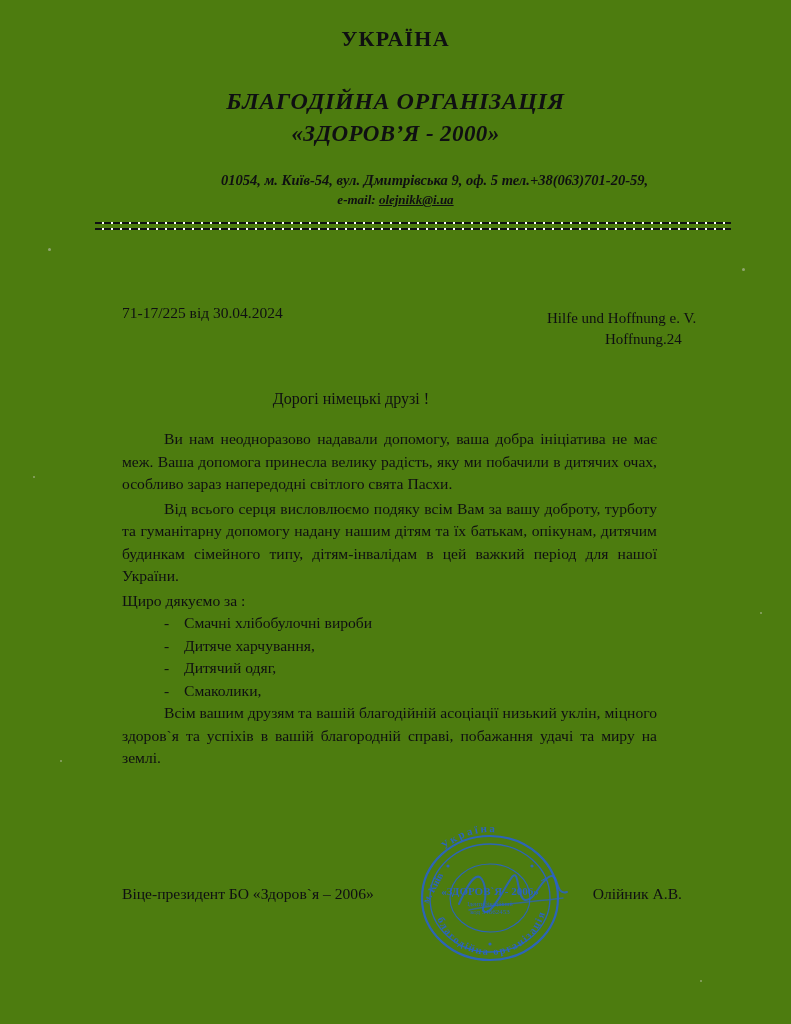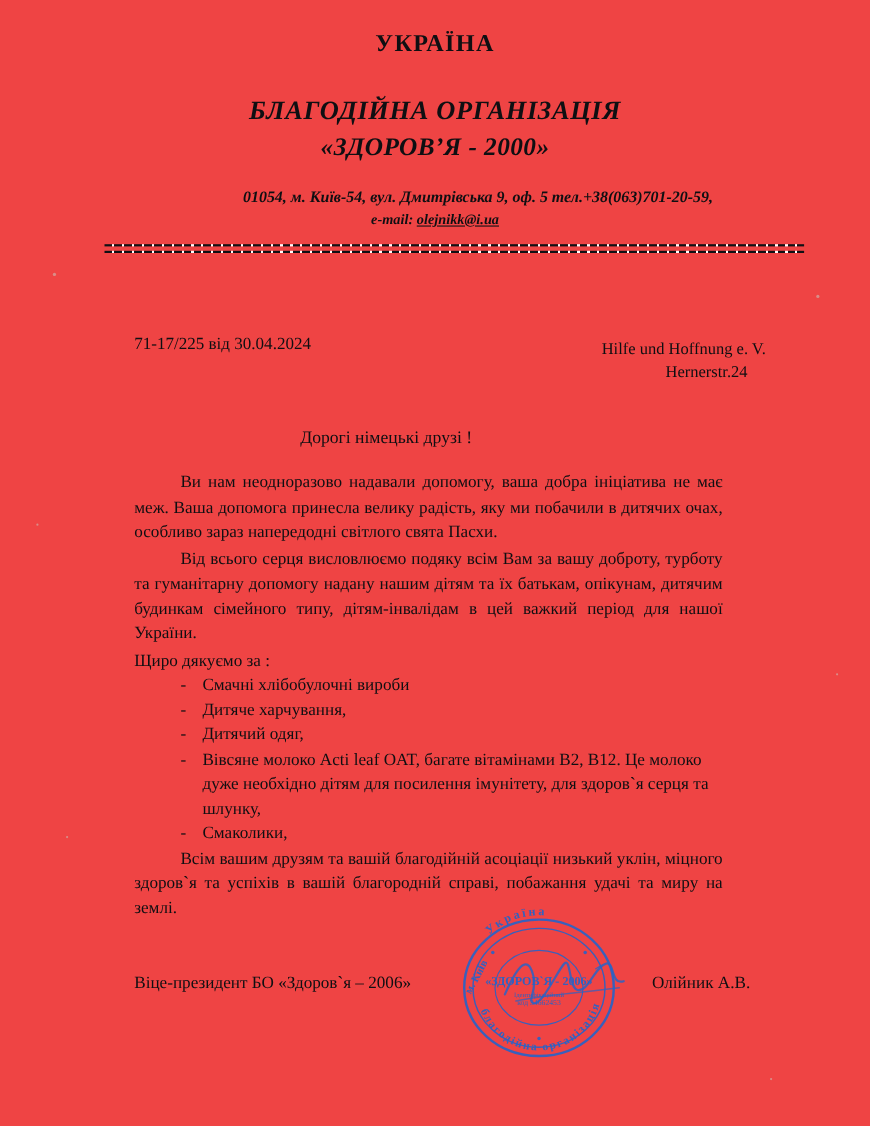--- a/index.html
+++ b/index.html
@@ -11,21 +11,21 @@
     width: 791px;
     height: 1024px;
     position: relative;
     font-family: "Liberation Serif", serif;
     color: #0f0f12;
     overflow: hidden;
   }
   .page {
     position: absolute;
     inset: 0;
-    background: #ef4444;
+    background: #4d7c0f;
     padding: 0;
   }
   
   .speck {
     position: absolute;
     background: #c9c9c0;
     border-radius: 50%;
     opacity: .55;
   }
 
@@ -225,35 +225,34 @@
 
   <div class="rule" style="top:222px;">
     <div class="l1"></div>
     <div class="l2"></div>
   </div>
 
   <div class="ref-no">71-17/225 від 30.04.2024</div>
 
   <div class="addressee">
     <div class="ln1">Hilfe und Hoffnung e. V.</div>
-    <div class="ln2">Hernerstr.24</div>
+    <div class="ln2">Hoffnung.24</div>
   </div>
 
   <div class="salutation">Дорогі німецькі друзі !</div>
 
   <div class="body">
     <p>Ви нам неодноразово надавали допомогу, ваша добра ініціатива не має меж. Ваша допомога принесла велику радість, яку ми побачили в дитячих очах, особливо зараз напередодні світлого свята Пасхи.</p>
     <p>Від всього серця висловлюємо подяку всім Вам за вашу доброту, турботу та гуманітарну допомогу надану нашим дітям та їх батькам, опікунам, дитячим будинкам сімейного типу, дітям-інвалідам в цей важкий період  для нашої України.</p>
     <p class="noindent">Щиро дякуємо за :</p>
 
     <ul class="list">
       <li>Смачні хлібобулочні вироби</li>
       <li>Дитяче харчування,</li>
       <li>Дитячий одяг,</li>
-      <li>Вівсяне молоко Acti  leaf OAT, багате вітамінами В2,  В12. Це молоко дуже необхідно дітям для посилення імунітету, для здоров`я серця та шлунку,</li>
       <li>Смаколики,</li>
     </ul>
 
     <p>Всім вашим друзям та вашій благодійній асоціації   низький уклін, міцного здоров`я та успіхів в вашій благородній справі, побажання удачі та миру на землі.</p>
   </div>
 
   <div class="signature">
     <span class="sig-left">Віце-президент  БО «Здоров`я – 2006»</span>
     <span class="sig-right">Олійник А.В.</span>
   </div>

